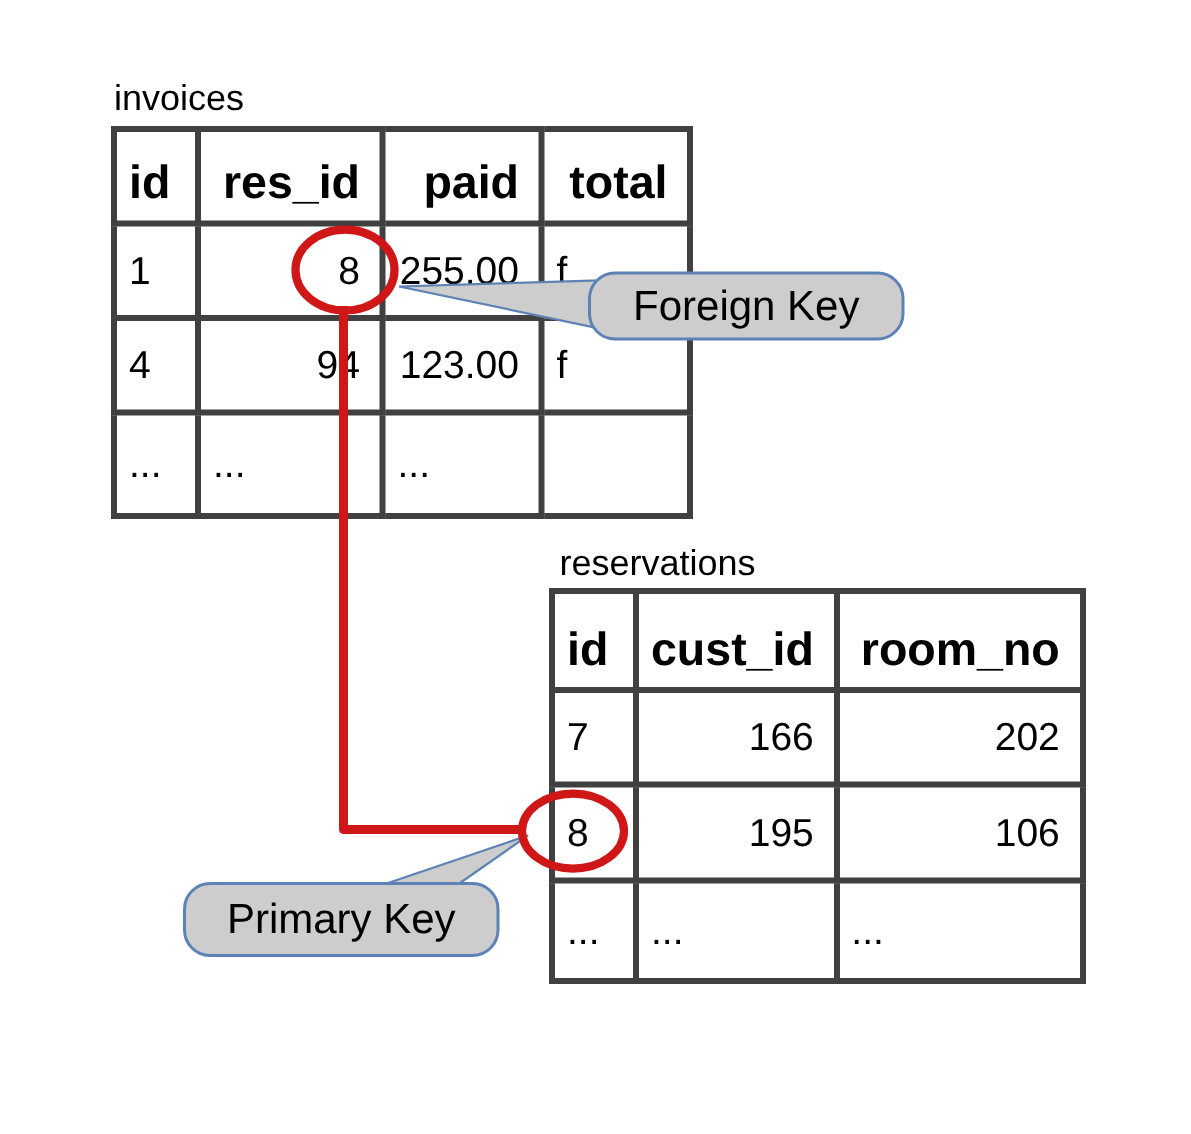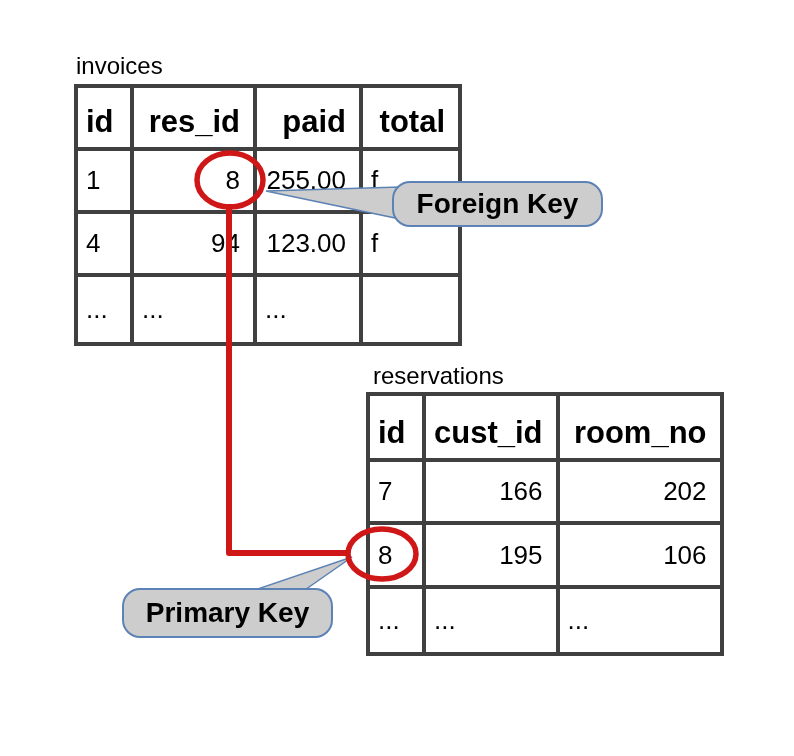--- a/index.html
+++ b/index.html
@@ -58,21 +58,20 @@
     position: absolute;
     background: #cdcdcd;
     border: 2px solid #5d82b5;
     border-radius: 18px;
     display: flex;
     align-items: center;
     justify-content: center;
     font-size: 28px;
     color: #000;
     z-index: 3;
-    font-weight: bold;
   }
   #fk-callout { left: 392px; top: 181px; width: 207px; height: 42px; }
   #pk-callout { left: 122px; top: 588px; width: 207px; height: 46px; }
   #tails-layer { z-index: 2; }
   #red-layer { z-index: 4; }
 </style>
 </head>
 <body>
 
 <div class="table-title" style="left:76px; top:51px;">invoices</div>

